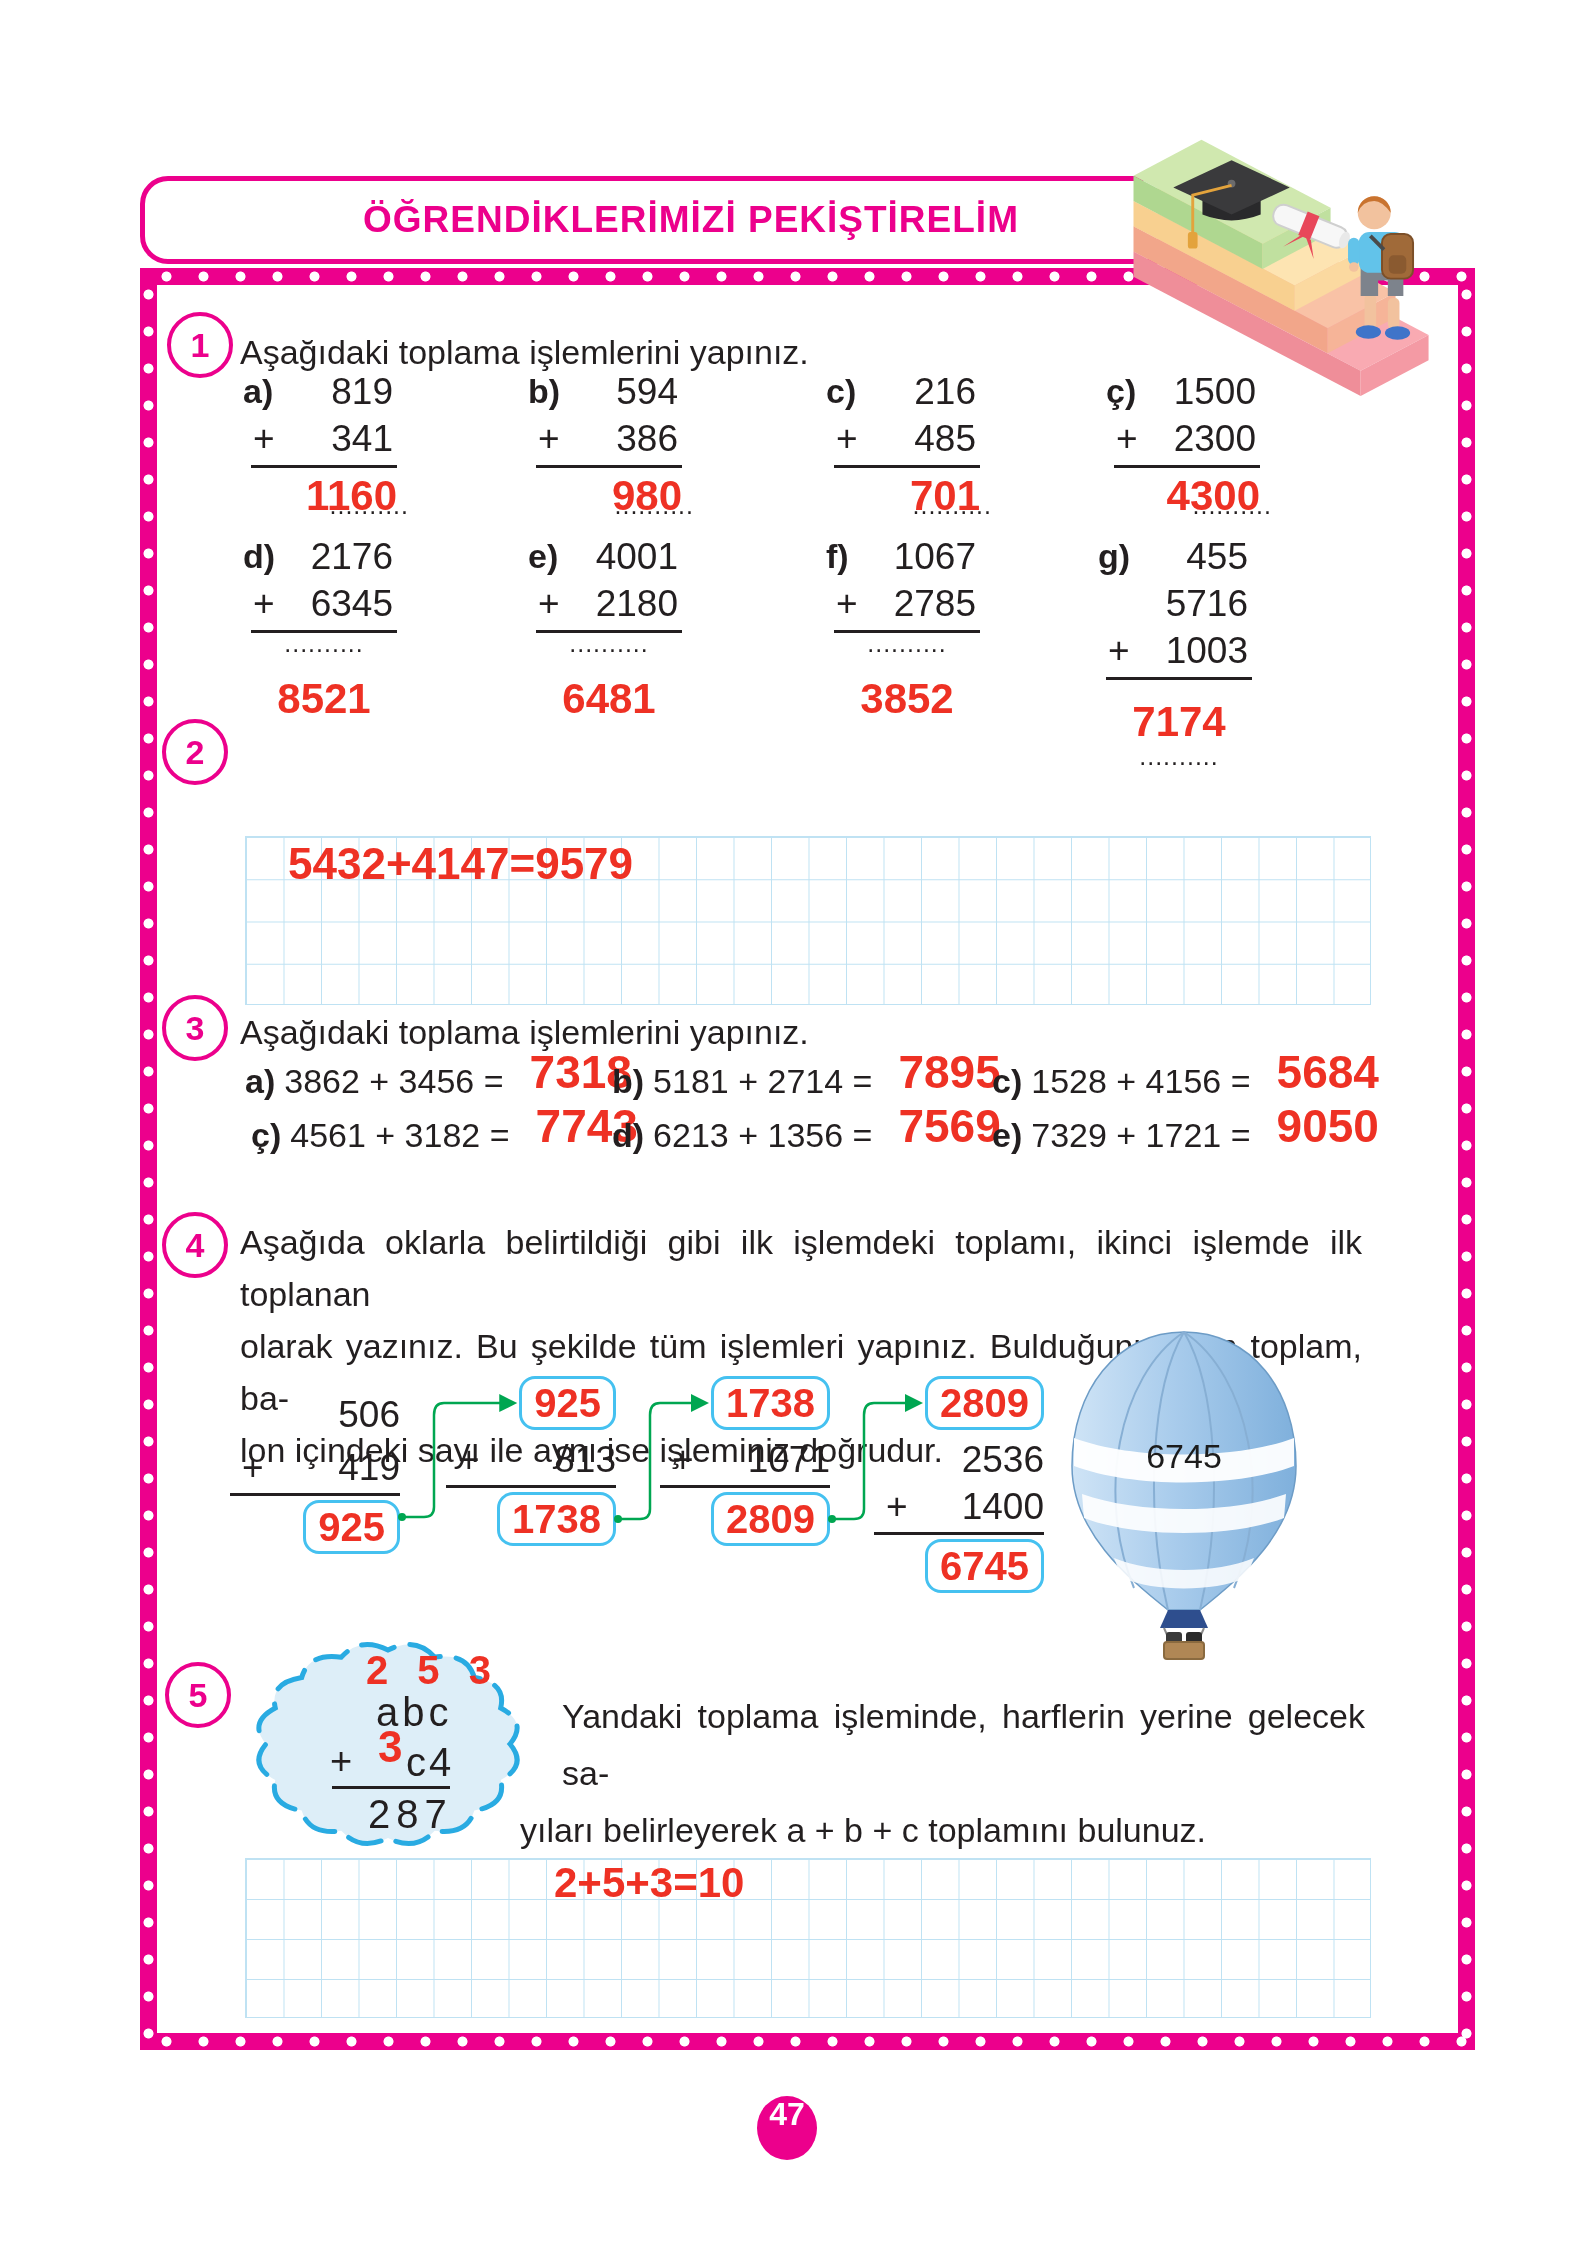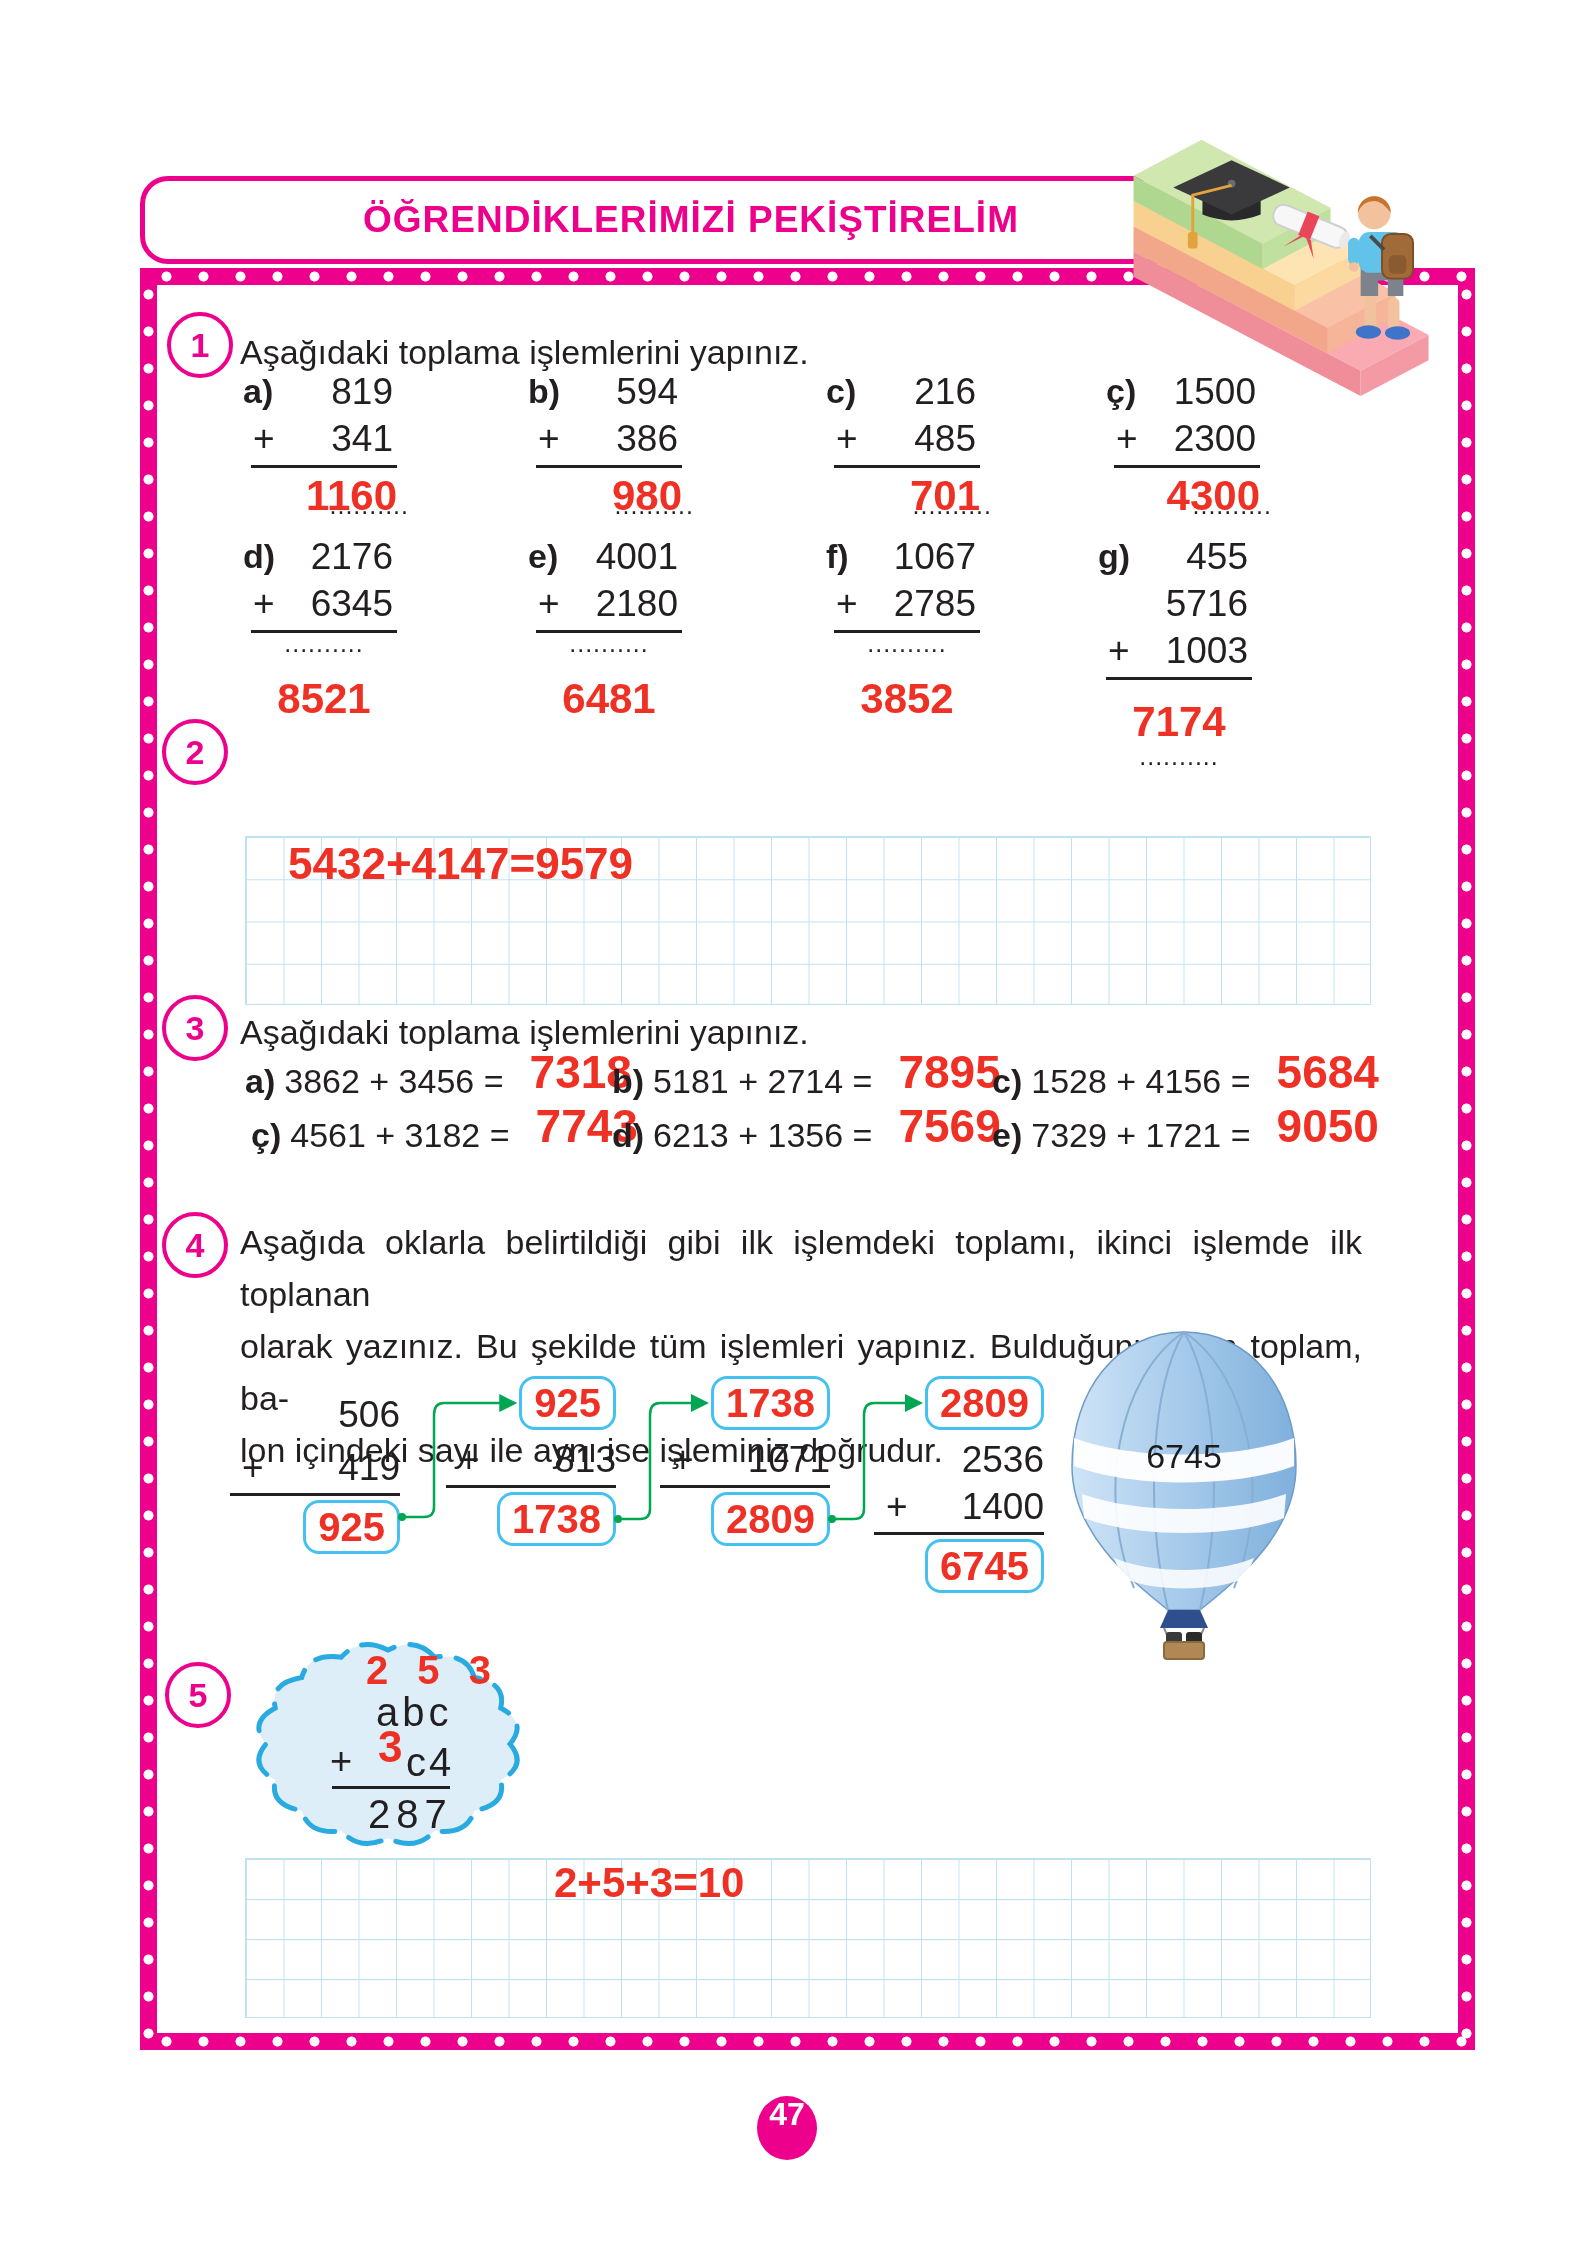--- a/index.html
+++ b/index.html
@@ -351,20 +351,24 @@
   <svg id="cloud-svg" width="276" height="212" viewBox="0 0 276 212">
     <path id="cloud-path" fill="#ddeef8" stroke="#29abe2" stroke-width="5" stroke-dasharray="34 16" stroke-linecap="round" d="M260.0,104 Q278.0,125.5 250.7,140.0 Q256.7,165.1 224.3,170.5 Q217.3,195.4 184.7,190.8 Q165.8,211.9 138.0,198.0 Q110.2,211.9 91.3,190.8 Q58.7,195.4 51.7,170.5 Q19.3,165.1 25.3,140.0 Q-2.0,125.5 16.0,104.0 Q-2.0,82.5 25.3,68.0 Q19.3,42.9 51.7,37.5 Q58.7,12.6 91.3,17.2 Q110.2,-3.9 138.0,10.0 Q165.8,-3.9 184.7,17.2 Q217.3,12.6 224.3,37.5 Q256.7,42.9 250.7,68.0 Q278.0,82.5 260.0,104.0 Z"></path>
   </svg>
   <div class="cloudtxt red" style="left:366px;top:1648px;font-size:40px;letter-spacing:9px">2 5 3</div>
   <div class="cloudtxt" style="left:376px;top:1690px;font-size:40px;letter-spacing:4px">abc</div>
   <div class="cloudtxt" style="left:330px;top:1740px;font-size:38px">+</div>
   <div class="cloudtxt red" style="left:378px;top:1722px;font-size:44px">3</div>
   <div class="cloudtxt" style="left:406px;top:1740px;font-size:40px;letter-spacing:3px">c4</div>
   <div class="crule5"></div>
   <div class="cloudtxt" style="left:368px;top:1792px;font-size:40px;letter-spacing:6px">287</div>
+  <div class="pblock" style="left:520px;top:1688px;width:845px">
+    <div class="pline jline" style="padding-left:42px">Yandaki toplama işleminde, harflerin yerine gelecek sa-</div>
+    <div class="pline">yıları belirleyerek a + b + c toplamını bulunuz.</div>
+  </div>
   <div class="grid" style="left:245px;top:1858px;width:1126px;height:160px;background-size:37.5px 40px">
     <div class="gridans" style="left:308px;top:0px;font-size:42px">2+5+3=10</div>
   </div>
 
   <div class="badge">
     <span>47</span>
   </div>
 </div>
 
 </body></html>

